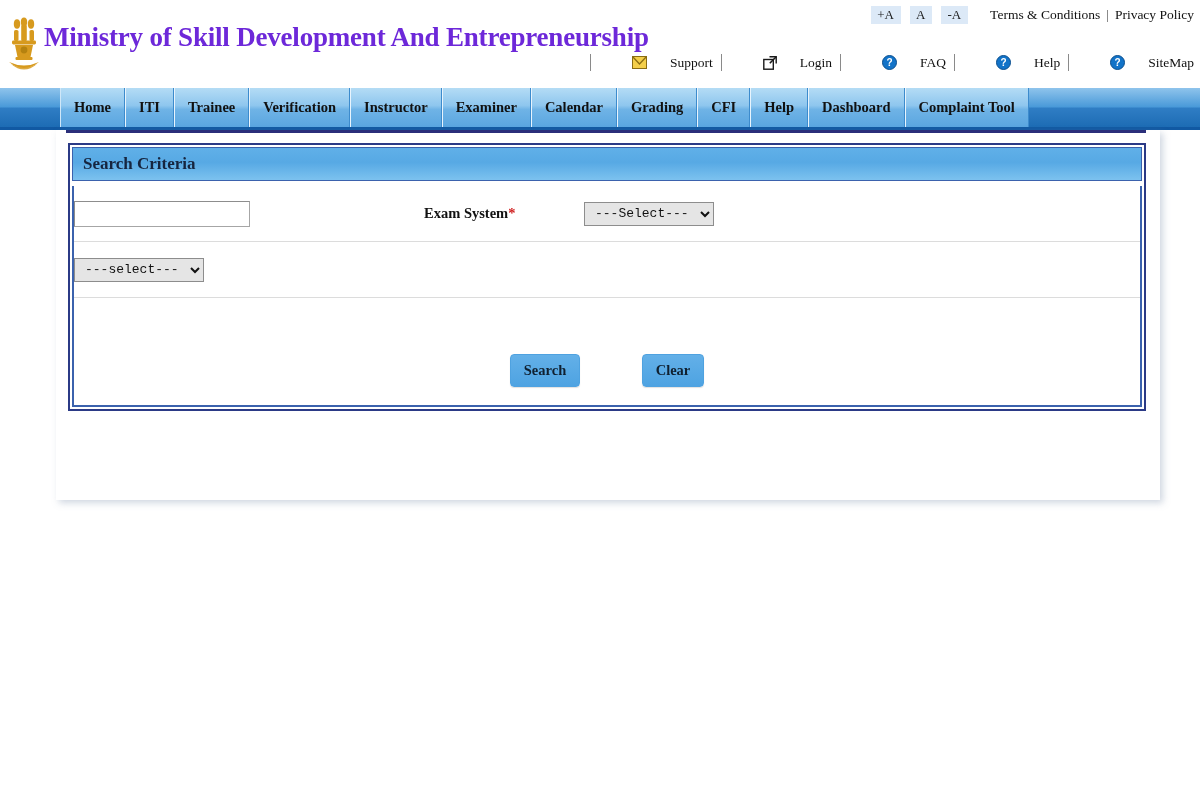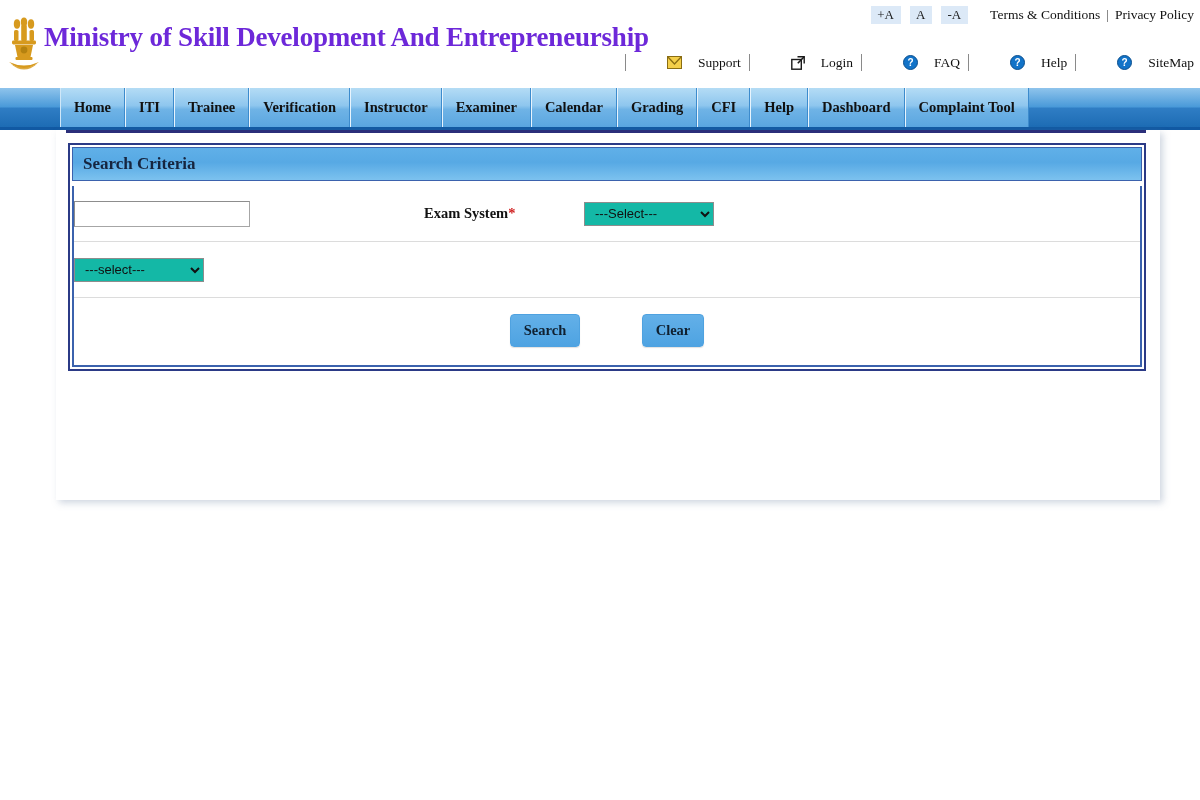--- a/index.html
+++ b/index.html
@@ -87,21 +87,21 @@
   }
   .util-bottom .vrule {
     width: 1px;
     height: 17px;
     background: #8a8a8a;
     margin: 0 8px;
   }
   .util-link {
     display: flex;
     align-items: center;
-    gap: 16px;
+    gap: 23px;
     cursor: pointer;
     color: #111;
     text-decoration: none;
     padding-left: 33px;
   }
   .icon-support {
     width: 15px; height: 13px;
     display: inline-block;
   }
   .icon-login {
@@ -230,22 +230,22 @@
     border-left-color: #8d8d8d;
     background: #ffffff;
     font-family: "Liberation Sans", sans-serif;
     font-size: 13px;
     padding: 0 4px;
     box-sizing: border-box;
   }
   select.sel-field {
     height: 24px;
     border: 1px solid #8d8d8d;
-    background: #14b8a6;
-    font-family: Liberation Sans, sans-serif;
+    background: #e5e5e5;
+    font-family: Liberation Mono, monospace;
     font-size: 13px;
     padding: 1px 6px;
     box-sizing: border-box;
     color: #111;
   }
   select.sel-exam { width: 130px; }
   select.sel-sem { width: 130px; }
 
   .btn-row {
     display: flex;
@@ -261,20 +261,21 @@
     border-radius: 4px;
     color: #102030;
     font-family: "Liberation Serif", serif;
     font-size: 14.5px;
     font-weight: bold;
     padding: 7px 0;
     width: 68px;
     text-align: center;
     cursor: pointer;
     box-shadow: 0 1px 1px rgba(0,0,0,0.12);
+    margin-top: 40px;
   }
   .btn-clear { width: 60px; }
 </style>
 </head>
 <body>
 
 <div class="header">
 
   <div class="emblem">
     <svg viewBox="0 0 36 66" width="36" height="66">

